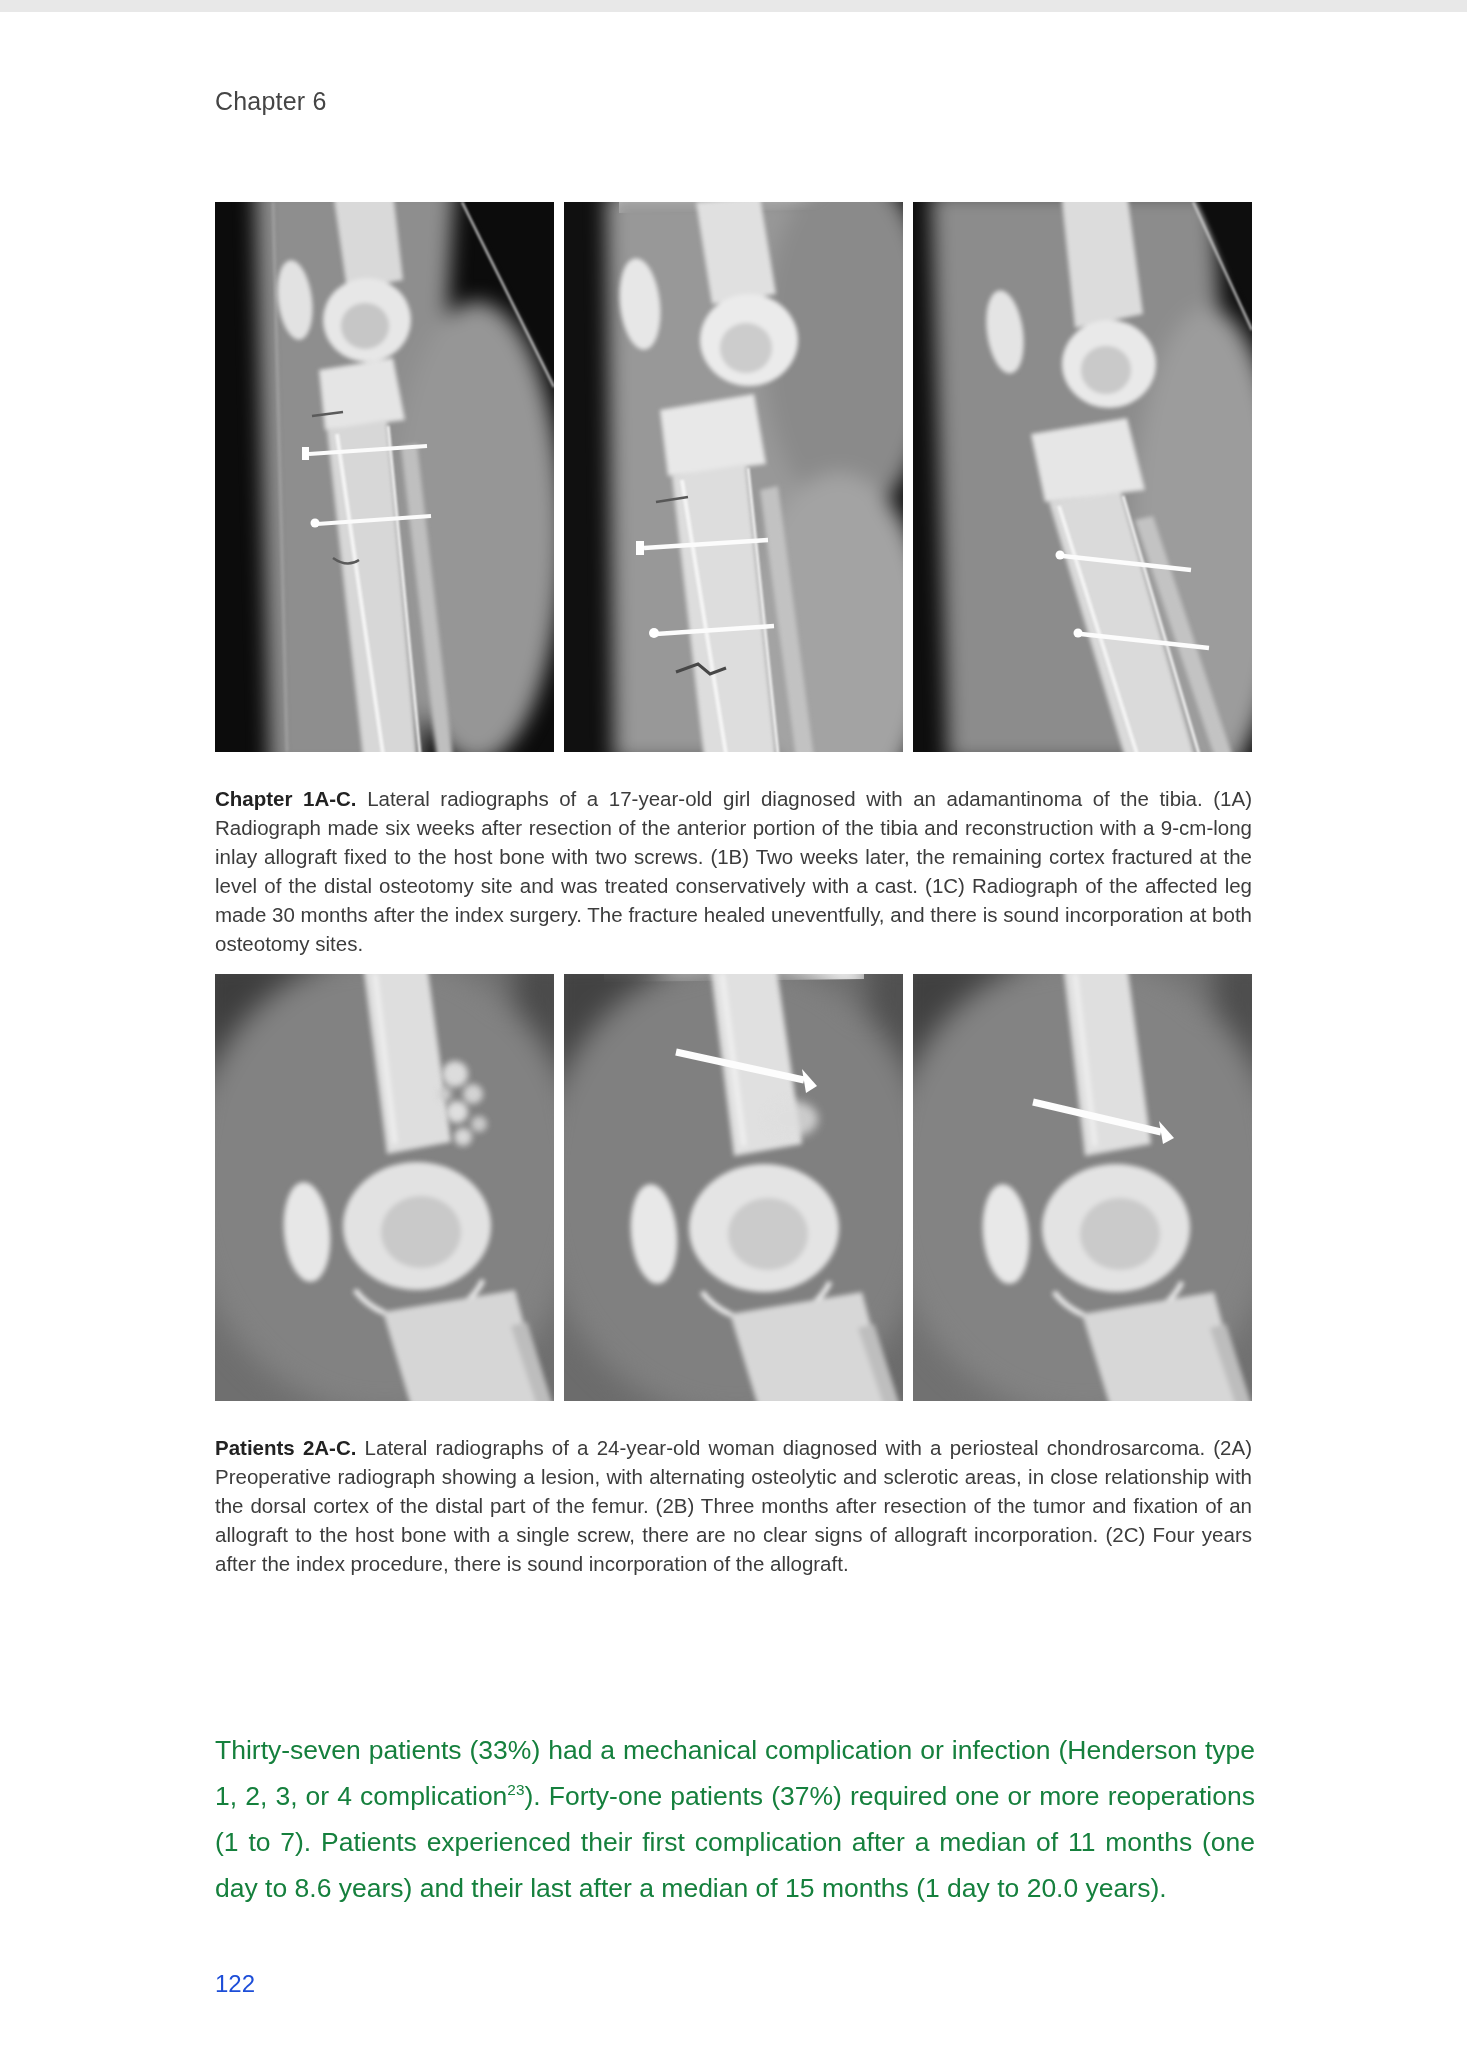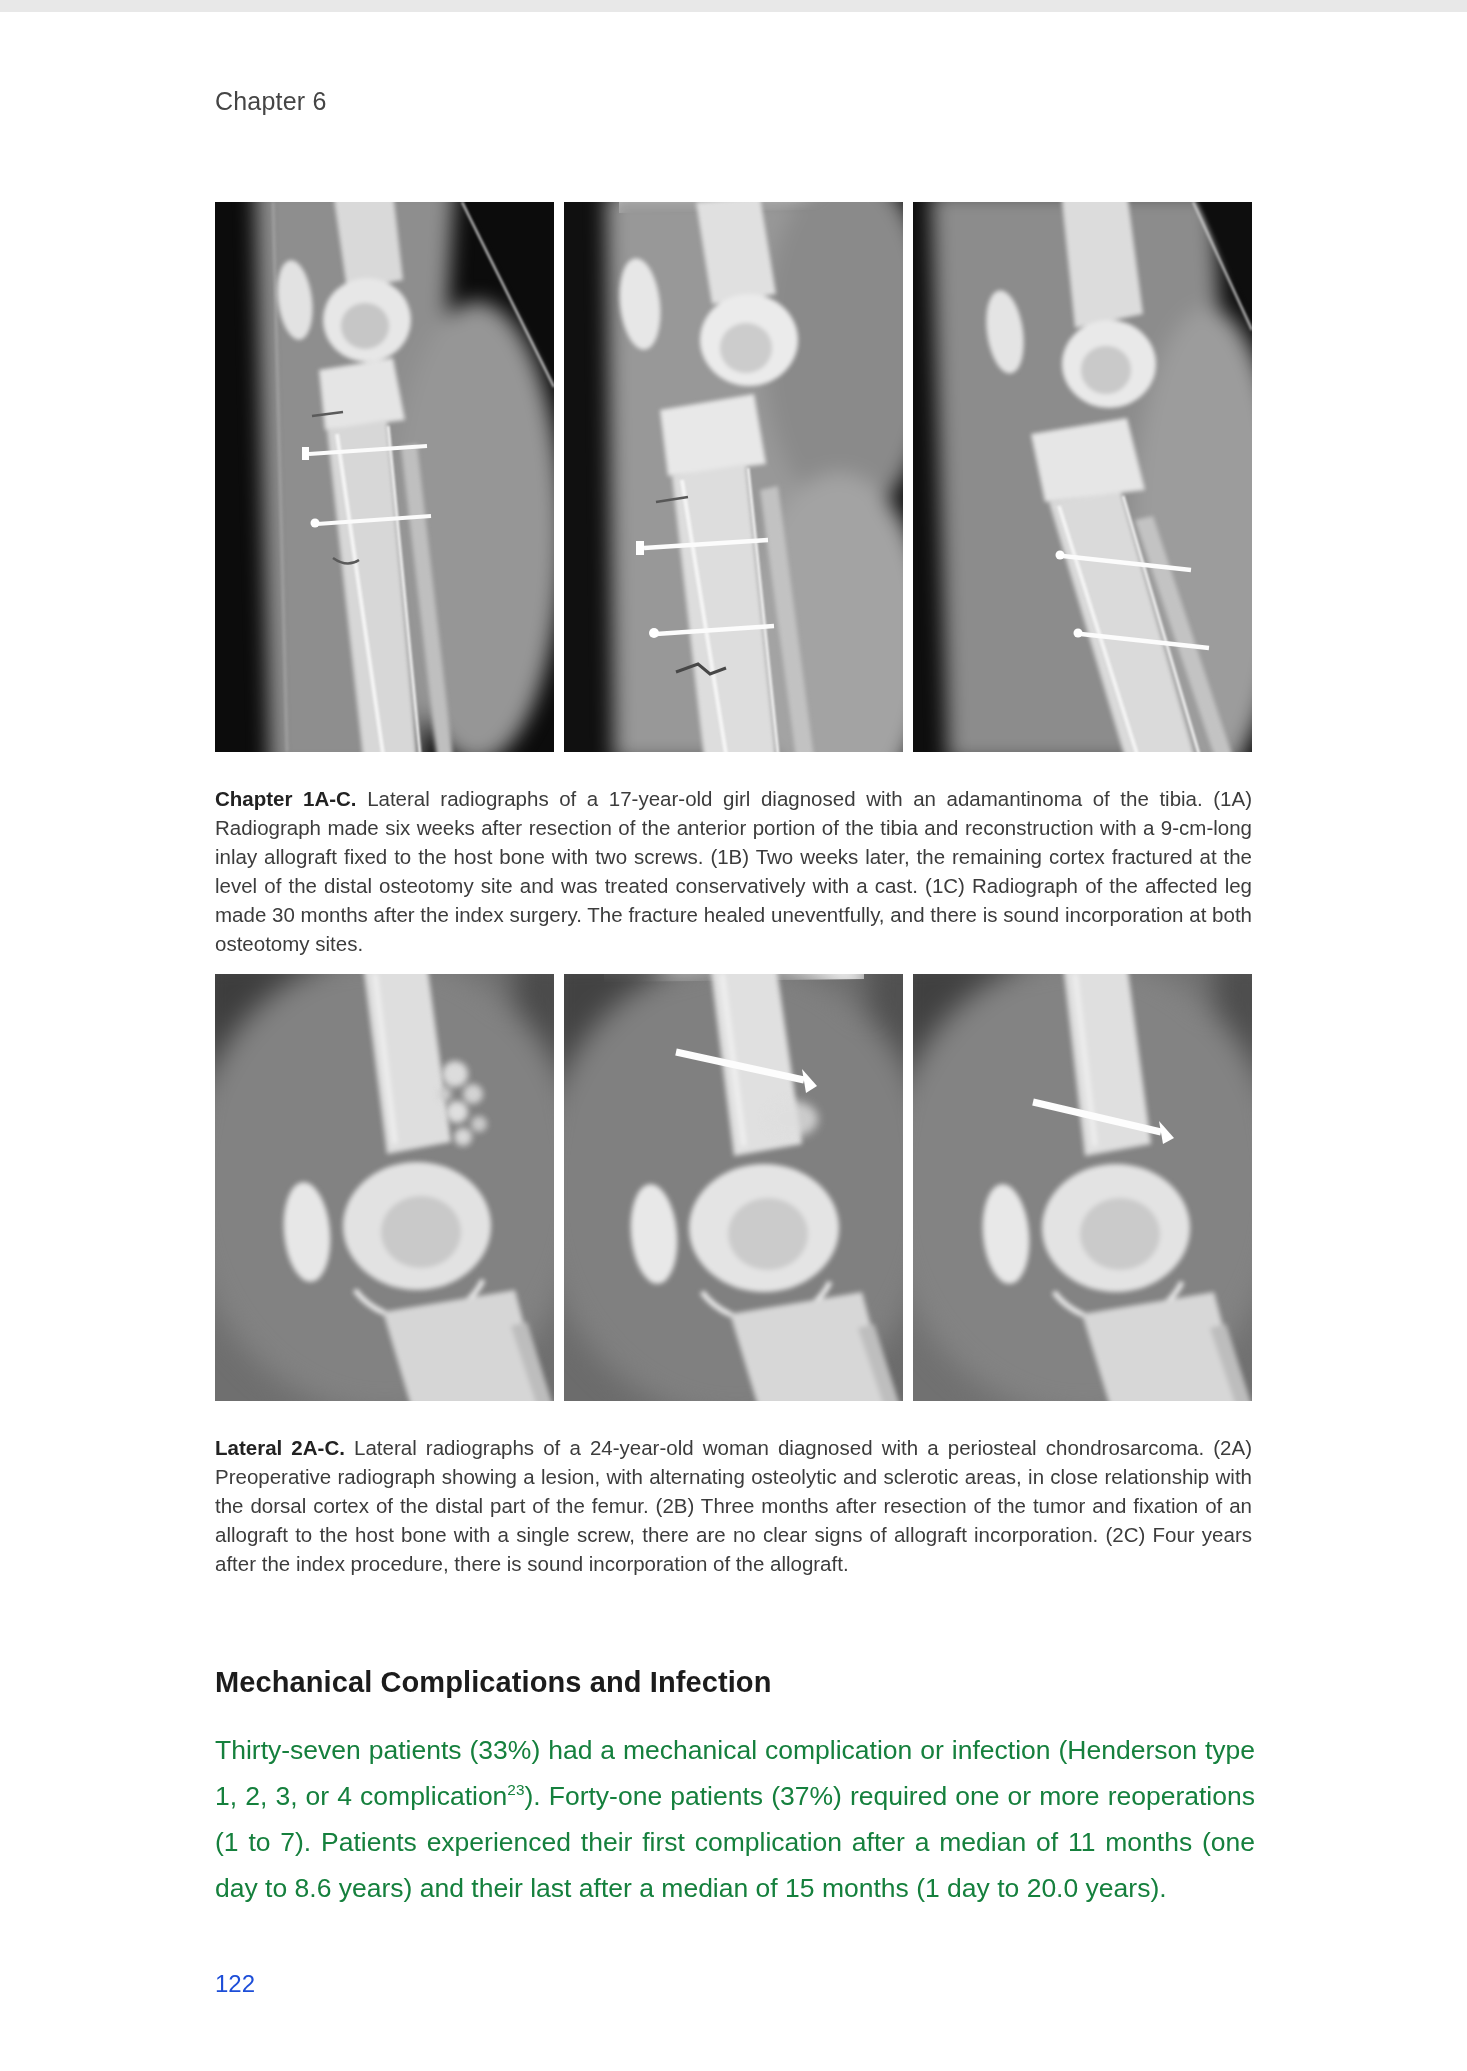--- a/index.html
+++ b/index.html
@@ -238,23 +238,22 @@
         </g>
         <g>
           <line x1="120" y1="128" x2="248" y2="158" stroke="#fdfdfd" stroke-width="7"></line>
           <polygon points="246,147 261,164 250,170" fill="#ffffff"></polygon>
         </g>
       </svg>
     </div>
   </div>
 
   <p class="caption cap2">
-    <span class="cap-label">Lateral 2A-C.</span>
+    <span class="cap-label">Patients 2A-C.</span>
     <span>Lateral radiographs of a 24-year-old woman diagnosed with a periosteal chondrosarcoma. (2A) Preoperative radiograph showing a lesion, with alternating osteolytic and sclerotic areas, in close relationship with the dorsal cortex of the distal part of the femur. (2B) Three months after resection of the tumor and fixation of an allograft to the host bone with a single screw, there are no clear signs of allograft incorporation. (2C) Four years after the index procedure, there is sound incorporation of the allograft.</span>
   </p>
 
-  <h2 class="section-heading">Mechanical Complications and Infection</h2>
 
   <p class="body-par"><span>Thirty-seven patients (33%) had a mechanical complication or infection (Henderson type 1, 2, 3, or 4 complication</span><sup>23</sup><span>). Forty-one patients (37%) required one or more reoperations (1 to 7). Patients experienced their first complication after a median of 11 months (one day to 8.6 years) and their last after a median of 15 months (1 day to 20.0 years).</span></p>
 
   <div class="page-number">122</div>
 
 </div>
 
 </body></html>

